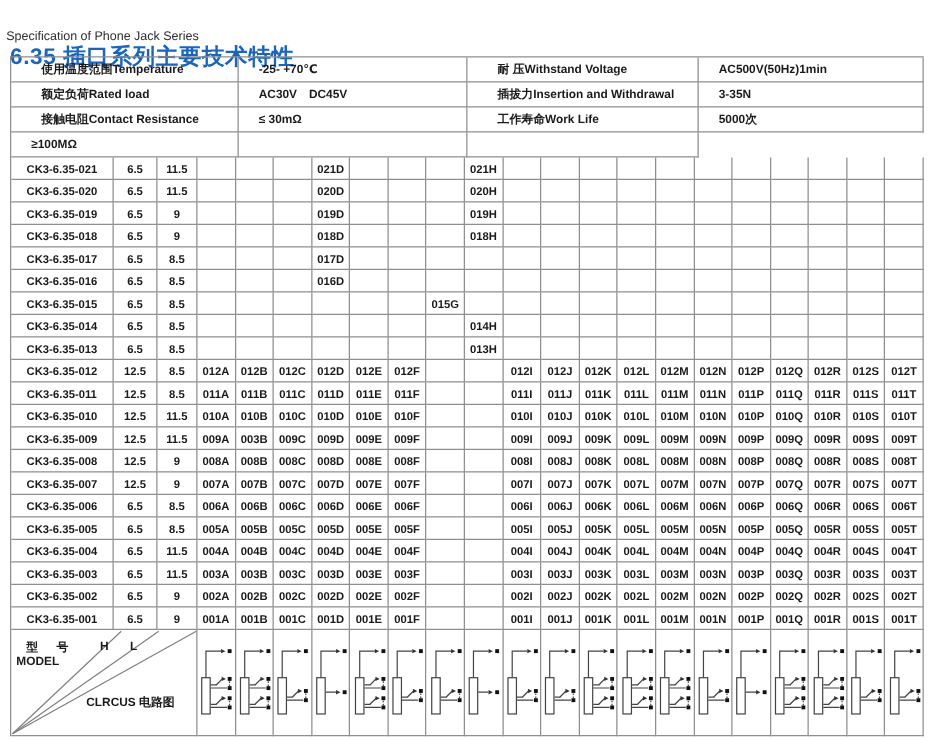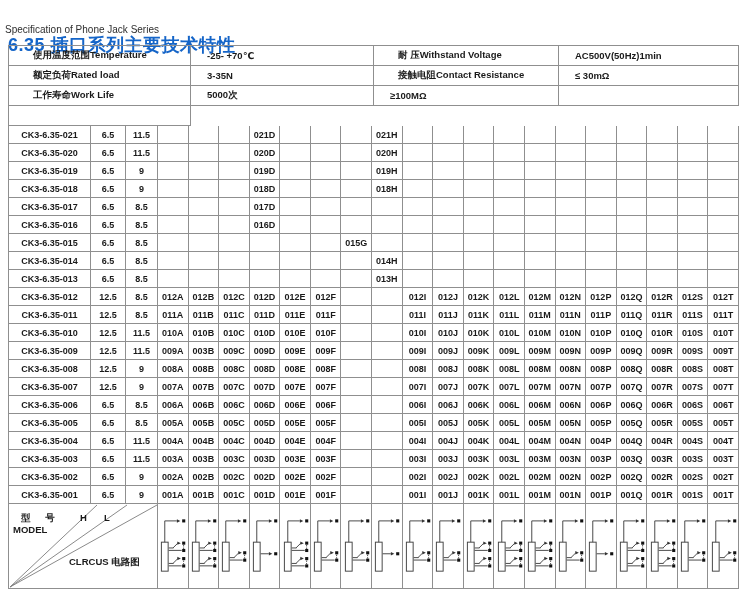--- a/index.html
+++ b/index.html
@@ -64,20 +64,22 @@
 
   <div class="sheet">
 
     <div class="spec">
       <div class="scell slabel">使用温度范围Temperature</div>
       <div class="scell svalue">-25- +70℃</div>
       <div class="scell slabel">耐  压Withstand Voltage</div>
       <div class="scell svalue">AC500V(50Hz)1min</div>
 
       <div class="scell slabel">额定负荷Rated load</div>
+      <div class="scell svalue">AC30V　DC45V</div>
+      <div class="scell slabel">插拔力Insertion and Withdrawal</div>
       <div class="scell svalue">3-35N</div>
 
       <div class="scell slabel">接触电阻Contact Resistance</div>
       <div class="scell svalue">≤ 30mΩ</div>
       <div class="scell slabel">工作寿命Work Life</div>
       <div class="scell svalue">5000次</div>
 
       <div class="scell svalue">≥100MΩ</div>
       <div class="scell slabel"></div>
       <div class="scell svalue"></div>

